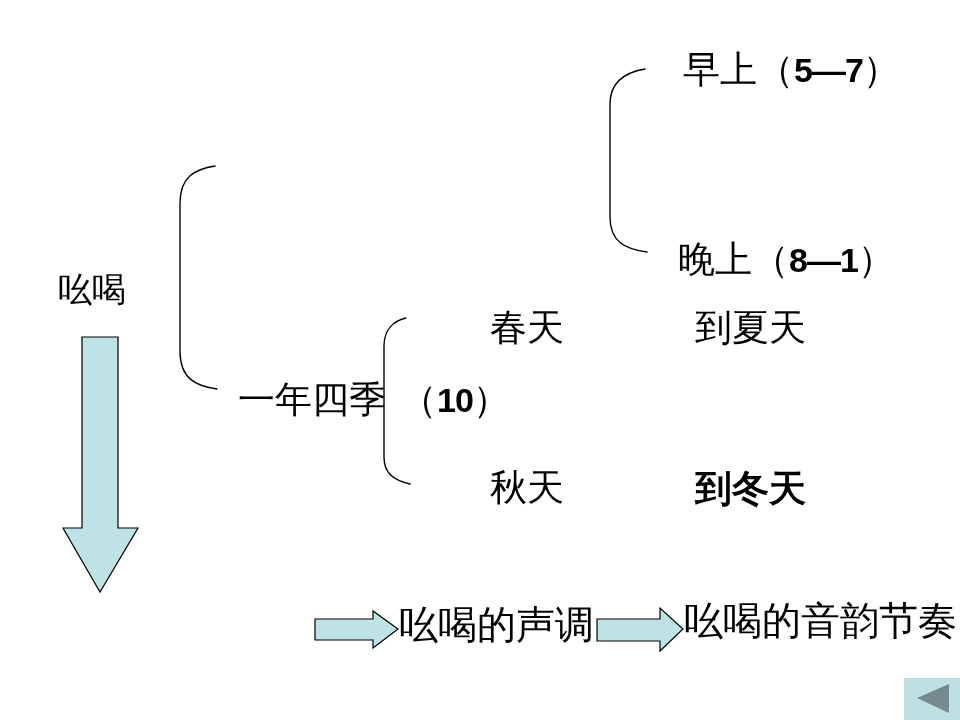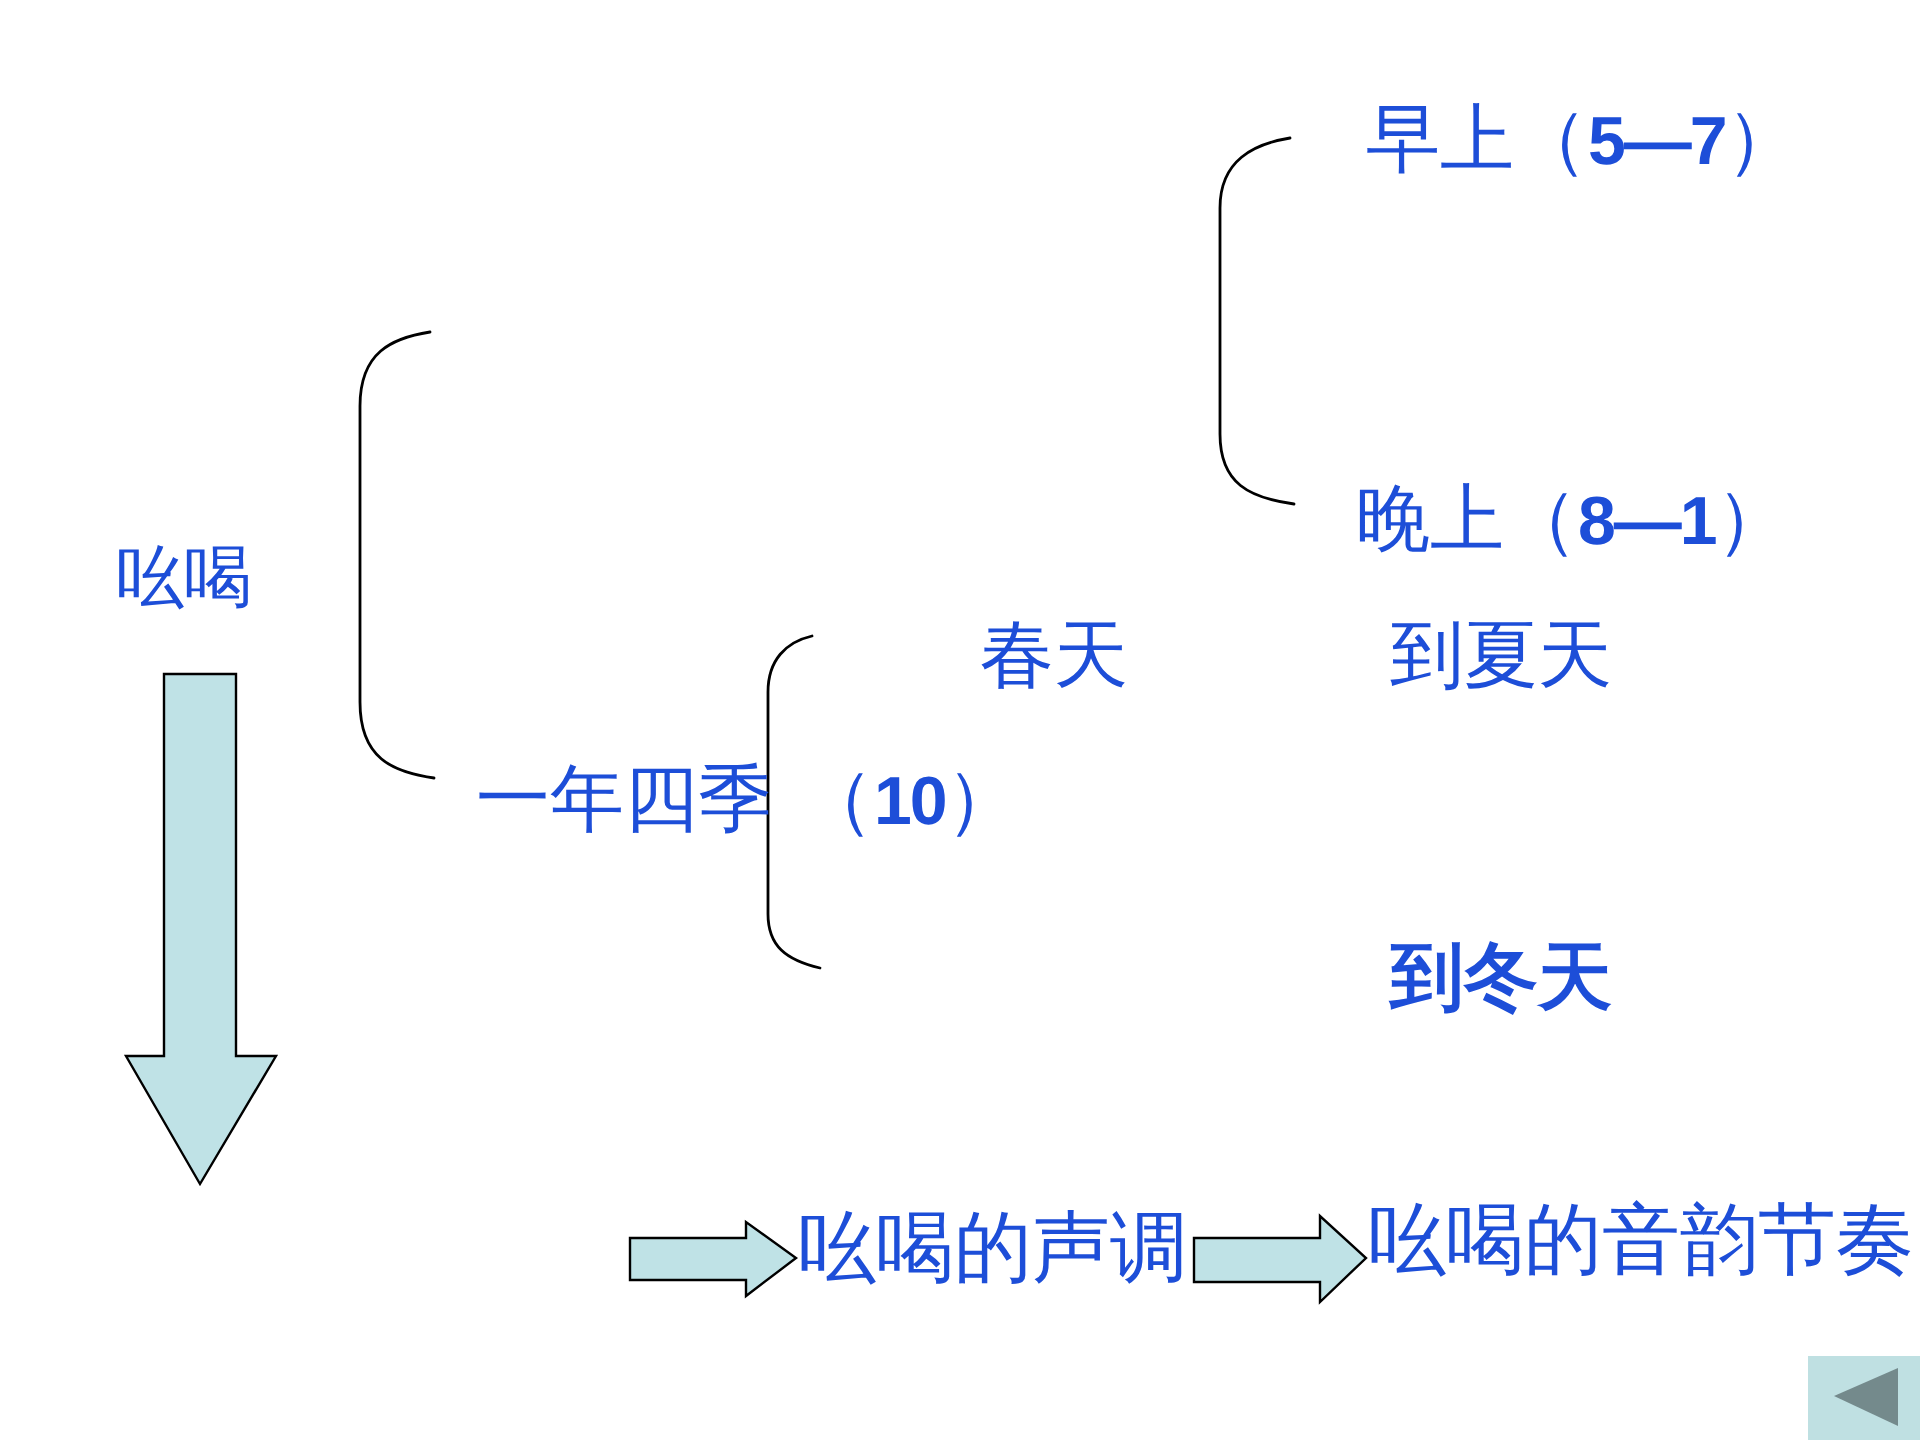--- a/index.html
+++ b/index.html
@@ -1,21 +1,21 @@
 <!DOCTYPE html>
 <html><head>
 <meta charset="utf-8">
 <style>
   html,body { margin:0; padding:0; background:#888; }
   .slide {
     position:relative; width:960px; height:720px; background:#ffffff;
     font-family:"DejaVu Serif","Liberation Serif",serif; overflow:hidden;
     margin:0 auto;
   }
-  .t { position:absolute; white-space:nowrap; line-height:1.05; color:#1d4ed8; }
+  .t { position:absolute; white-space:nowrap; line-height:1.05; color:#000000; }
   .fs-root   { font-size:34px; }
   .fs-node   { font-size:37px; }
   .fs-flow   { font-size:39px; }
   .num {
     font-family:"Liberation Sans",sans-serif; font-weight:700;
     font-size:34px; letter-spacing:-1px;
   }
   .overlay { position:absolute; left:0; top:0; pointer-events:none; }
   .nav-btn {
     position:absolute; left:904px; top:678px; width:56px; height:42px;
@@ -54,20 +54,21 @@
   <div class="t fs-node" style="left:678px; top:241px;">
     <span>晚上</span><span>（</span><span class="num">8—1</span><span>）</span>
   </div>
 
   <div class="t fs-node" style="left:238px; top:381px;">
     <span>一年四季</span><span style="display:inline-block;width:14px;"></span><span>（</span><span class="num">10</span><span>）</span>
   </div>
 
   <div class="t fs-node" style="left:490px; top:309px;">春天</div>
   <div class="t fs-node" style="left:695px; top:309px;">到夏天</div>
+  <div class="t fs-node" style="left:490px; top:469px;">秋天</div>
   <div class="t fs-node" style="left:695px; top:469px;font-weight:bold;">到冬天</div>
 
   <div class="t fs-flow" style="left:399px; top:605px;">吆喝的声调</div>
   <div class="t fs-flow" style="left:684px; top:601px;">吆喝的音韵节奏</div>
 
   <button class="nav-btn">
     <svg width="56" height="42" viewBox="0 0 56 42">
       <rect x="0" y="0" width="56" height="42" fill="#bfe0e2"></rect>
       <polygon points="45,6 45,35 13,20" fill="#748a8c"></polygon>
     </svg>

